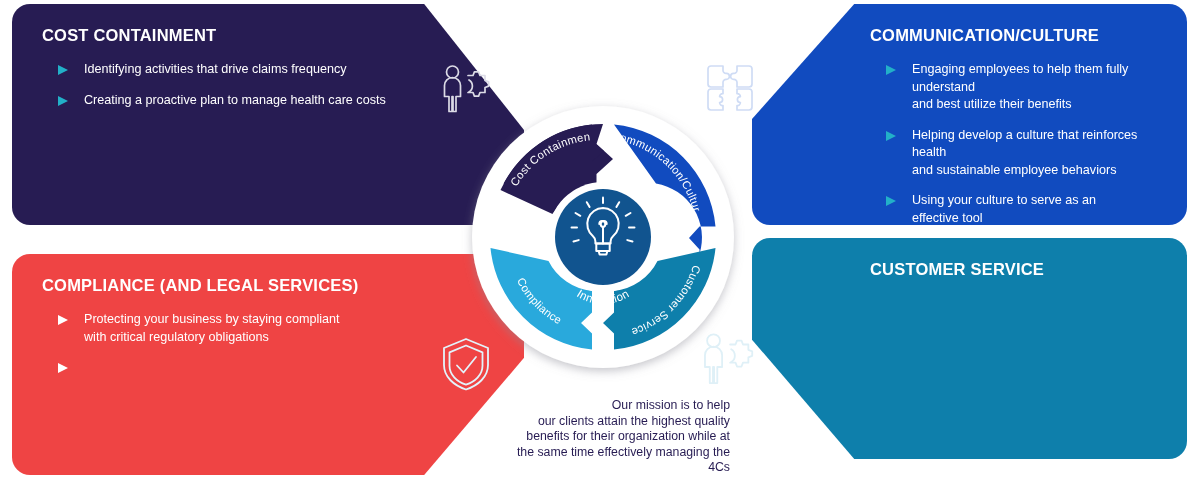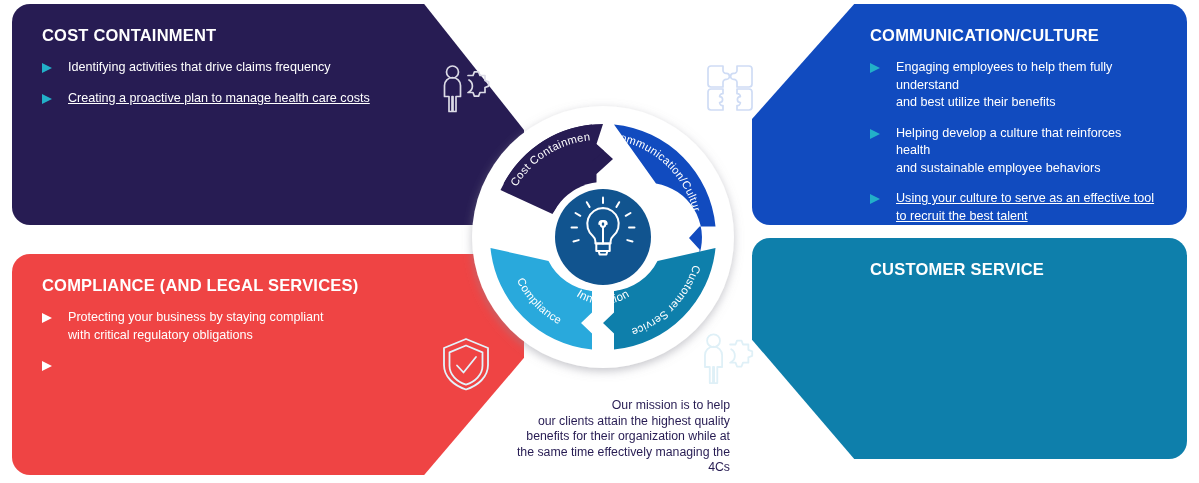--- a/index.html
+++ b/index.html
@@ -25,30 +25,30 @@
     box-sizing: border-box;
     color: #ffffff;
   }
   .panel-title {
     font-size: 16.5px;
     font-weight: bold;
     letter-spacing: 0.2px;
     margin: 0 0 14px 0;
     white-space: nowrap;
   }
-  .bullets { margin: 0; padding: 0; list-style: none; }
+  .bullets { margin: 16px; padding: 0; list-style: none; }
   .bullet {
     position: relative;
     display: flex;
     align-items: flex-start;
     margin-bottom: 13px;
     font-size: 12.6px;
     line-height: 17.5px;
   }
-  .bullet:last-child { margin-bottom: 0; text-decoration: underline; }
+  .bullet:last-child { margin-bottom: 0; }
   .bullet-marker {
     flex: 0 0 auto;
     width: 10px;
     height: 10px;
     margin-top: 4px;
     margin-right: 16px;
   }
   .bullet-marker svg { display: block; }
   .bullet-text { white-space: pre-line; }
 

